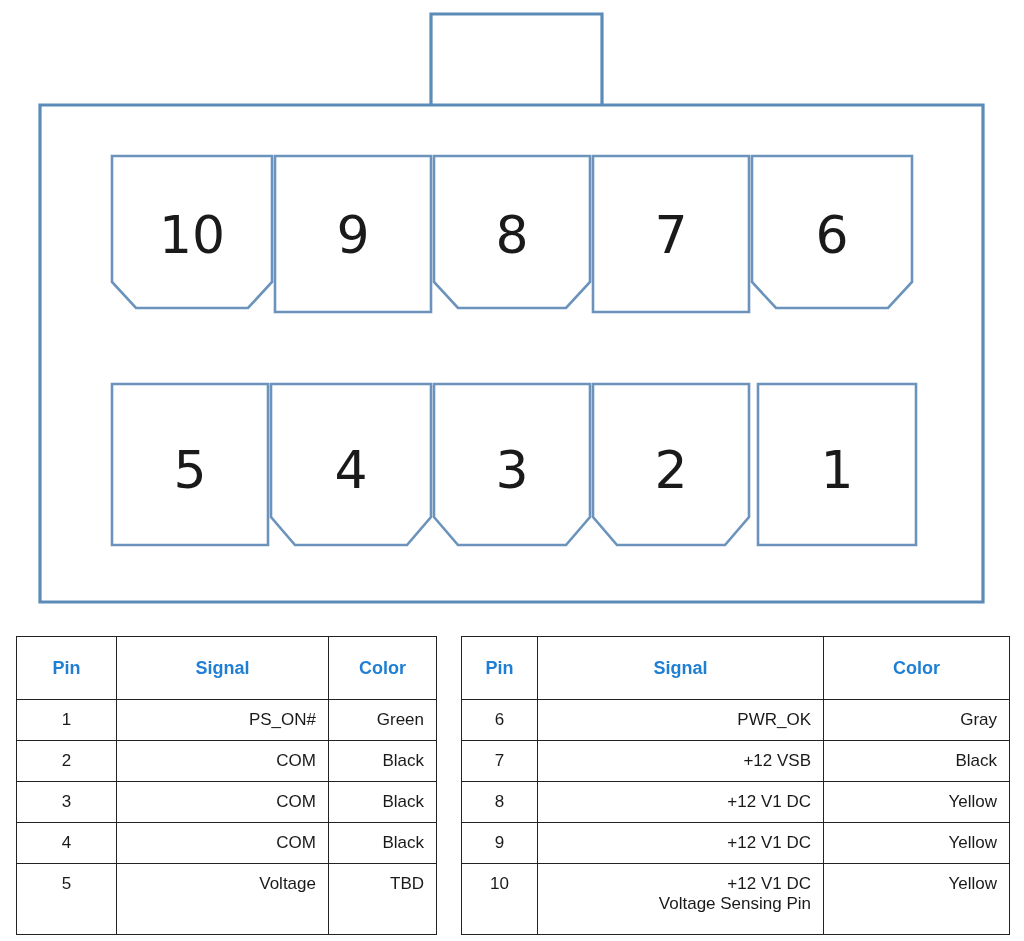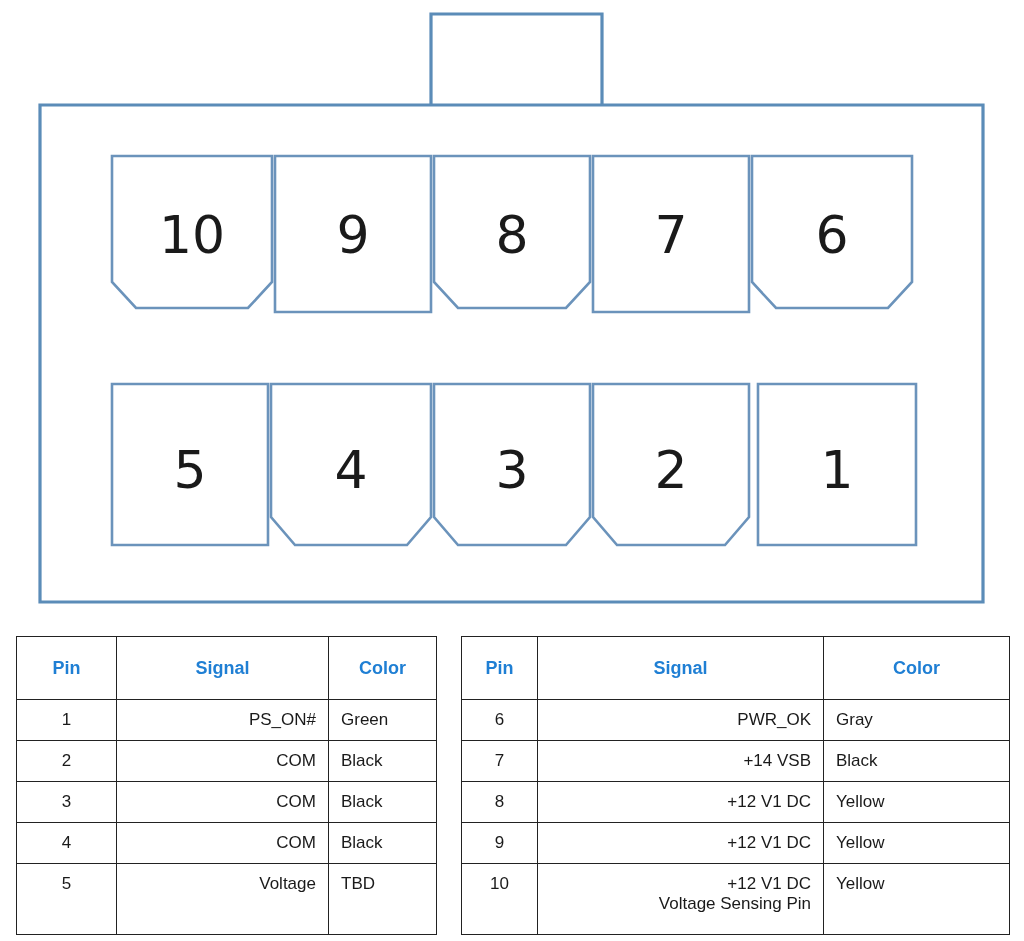--- a/index.html
+++ b/index.html
@@ -83,21 +83,21 @@
   }
   table.pinout th {
     color: #1f7fd4;
     font-weight: bold;
     text-align: center;
     height: 62px;
     font-size: 18px;
   }
   td.col-pin   { text-align: center; width: 72px; }
   td.col-sig   { text-align: right; }
-  td.col-color { text-align: left; }
+  td.col-color { text-align: right; }
   table.pinout.left  col.c-pin { width: 100px; }
   table.pinout.left  col.c-sig { width: 212px; }
   table.pinout.left  col.c-col { width: 108px; }
   table.pinout.right col.c-pin { width: 76px; }
   table.pinout.right col.c-sig { width: 286px; }
   table.pinout.right col.c-col { width: 186px; }
   tr.tall-row td { height: 60px; vertical-align: top; padding-top: 10px; }
   tr.tall-row td.col-pin,
   tr.tall-row td.col-color { vertical-align: top; }
   .sig-line2 { display: block; }
@@ -206,21 +206,21 @@
         </tr>
       </thead>
       <tbody>
         <tr>
           <td class="col-pin">6</td>
           <td class="col-sig">PWR_OK</td>
           <td class="col-color">Gray</td>
         </tr>
         <tr>
           <td class="col-pin">7</td>
-          <td class="col-sig">+14 VSB</td>
+          <td class="col-sig">+12 VSB</td>
           <td class="col-color">Black</td>
         </tr>
         <tr>
           <td class="col-pin">8</td>
           <td class="col-sig">+12 V1 DC</td>
           <td class="col-color">Yellow</td>
         </tr>
         <tr>
           <td class="col-pin">9</td>
           <td class="col-sig">+12 V1 DC</td>

